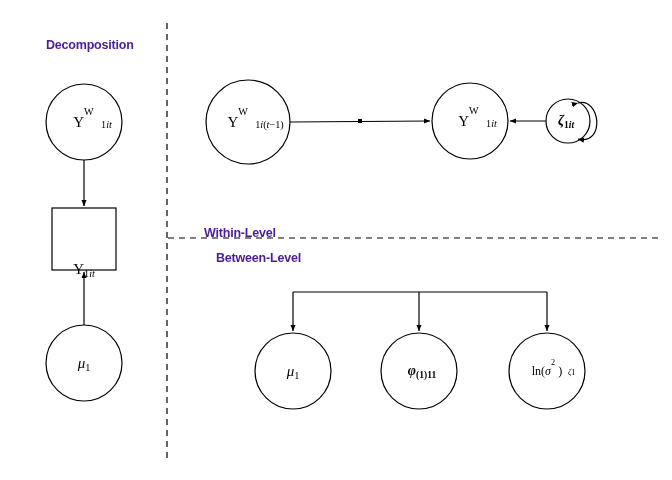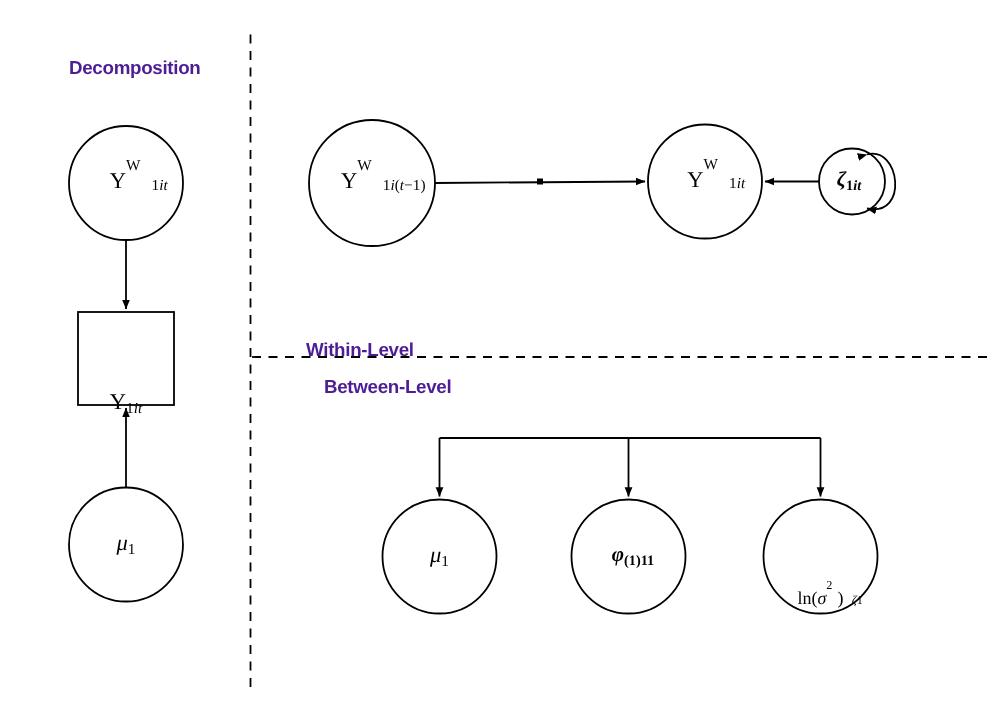--- a/index.html
+++ b/index.html
@@ -162,17 +162,17 @@
   </div>
 
   <div class="node-label lbl-lg" style="left:293px; top:371px;">
     <span class="it">μ</span><sub>1</sub>
   </div>
 
   <div class="node-label lbl-md" style="left:422px; top:371px;">
     <span class="it">φ</span><sub>(1)11</sub>
   </div>
 
-  <div class="node-label lbl-sm" style="left:547px; top:371px;margin-top:28px;">
+  <div class="node-label lbl-sm" style="left:547px; top:371px;">
     <span class="up">ln(</span><span class="it">σ</span><span class="stack"><span class="sup-part">2</span><span class="sub-part"><span class="it">ζ</span>1</span><span style="visibility:hidden;font-size:0.68em;">ζ1</span></span><span class="up">)</span>
   </div>
 
 </div>
 
 </body></html>

